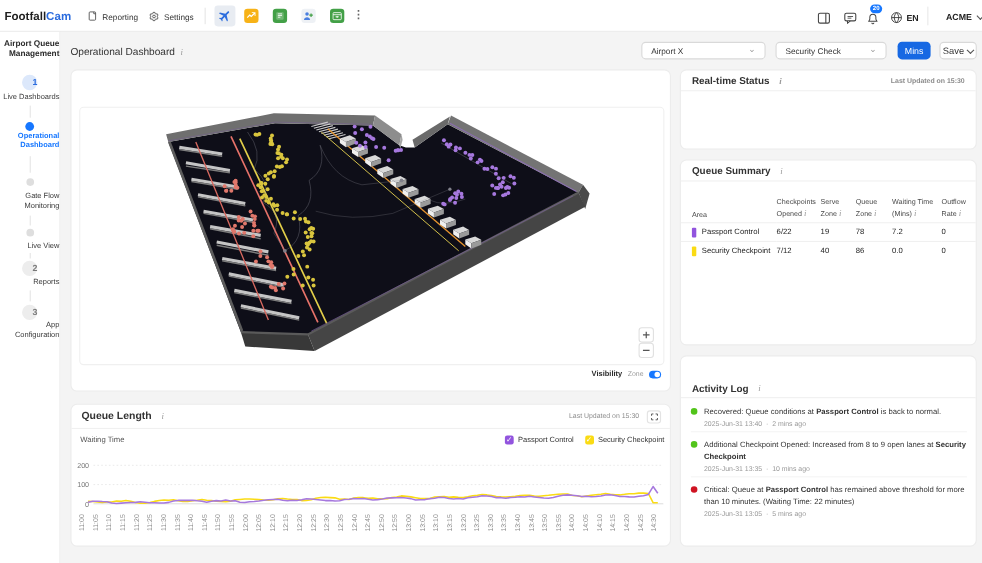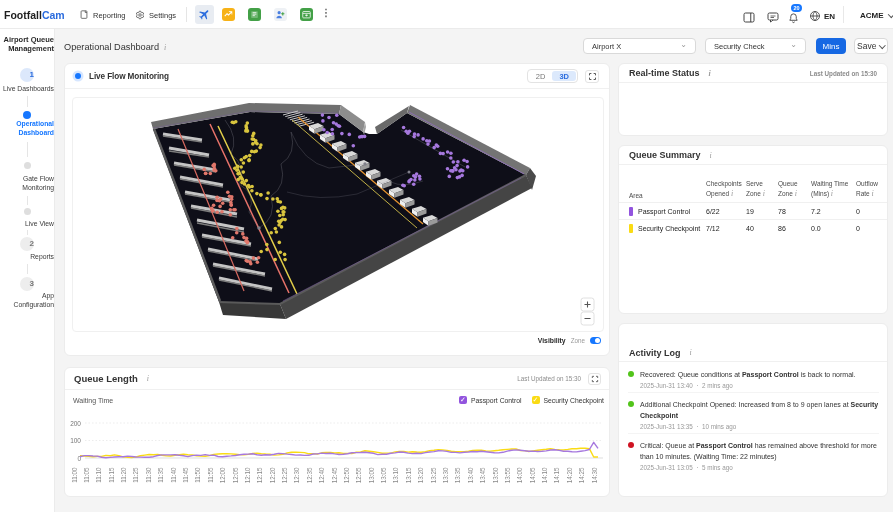--- a/index.html
+++ b/index.html
@@ -182,33 +182,20 @@
   <div class="stlabel" style="top:262px;">App<br>Configuration</div>
 </div>
 
 <div class="ph-title">Operational Dashboard&nbsp;&nbsp;<span class="info">i</span></div>
 <div class="sel" style="left:583px;width:113px;">Airport X <span class="c">⌄</span></div>
 <div class="sel" style="left:705px;width:101px;">Security Check <span class="c">⌄</span></div>
 <div class="btn-apply">Mins</div>
 <div class="btn-save">Save <span class="chev"></span></div>
 
 <div class="panel" style="left:64px;top:63px;width:546px;height:293px;">
-  <div class="phead">
-    <div class="pulse"></div>
-      <b style="font-size:8.2px;letter-spacing:-0.1px;">Live Flow Monitoring</b>
-    <div class="toggle2d">
-        <span>2D</span>
-        <span class="on">3D</span>
-      </div>
-    <div class="expand">
-        <svg width="9" height="9" viewBox="0 0 24 24" fill="none" stroke="#555" stroke-width="2.6">
-          <path d="M4 9V4h5M20 9V4h-5M4 15v5h5M20 15v5h-5"></path>
-        </svg>
-      </div>
-  </div>
   <div class="flowbox">
       <svg width="532" height="235" viewBox="0 0 532 235" style="display:block;">
 <polygon points="80,31 177,14 266,16 290,34 296,36 304,36 334,15 453,77 207,206 146,204" fill="#0e0e18"></polygon>
 <polygon points="80,31 177,14 266,16 268,7 176,5 78,24" fill="#6f6f6f"></polygon>
 <polygon points="266,16 290,34 292,24 268,7" fill="#8d8d8d"></polygon>
 <polygon points="290,34 292,24 293,29 291,37" fill="#a5a5a5"></polygon>
 <polygon points="304,36 334,15 336,8 302,29" fill="#6a6a6a"></polygon>
 <polygon points="334,15 453,77 457,70 337,7" fill="#747474"></polygon>
 <polygon points="453,77 457,70 463,78 459,92" fill="#4a4a4a"></polygon>
 <polygon points="453,77 459,90 213,221 207,206" fill="#454545"></polygon>

